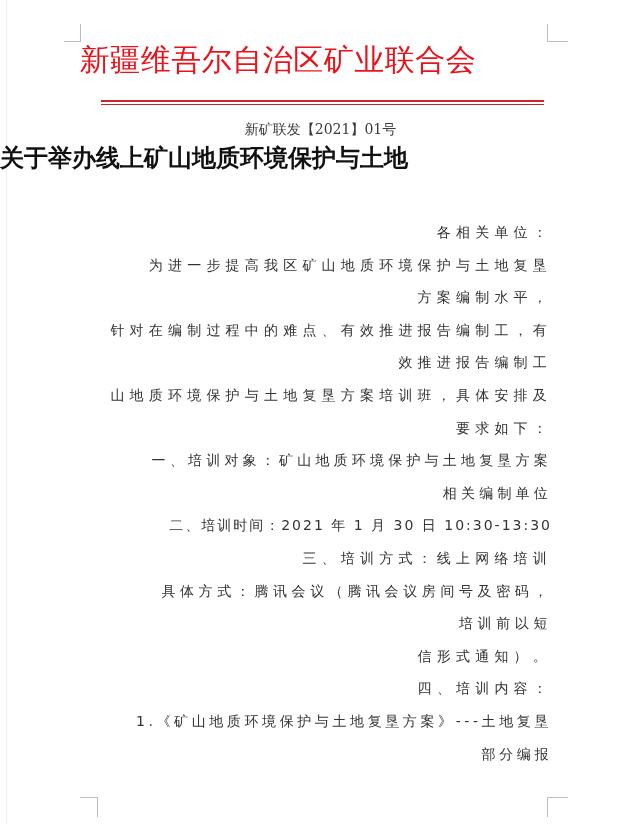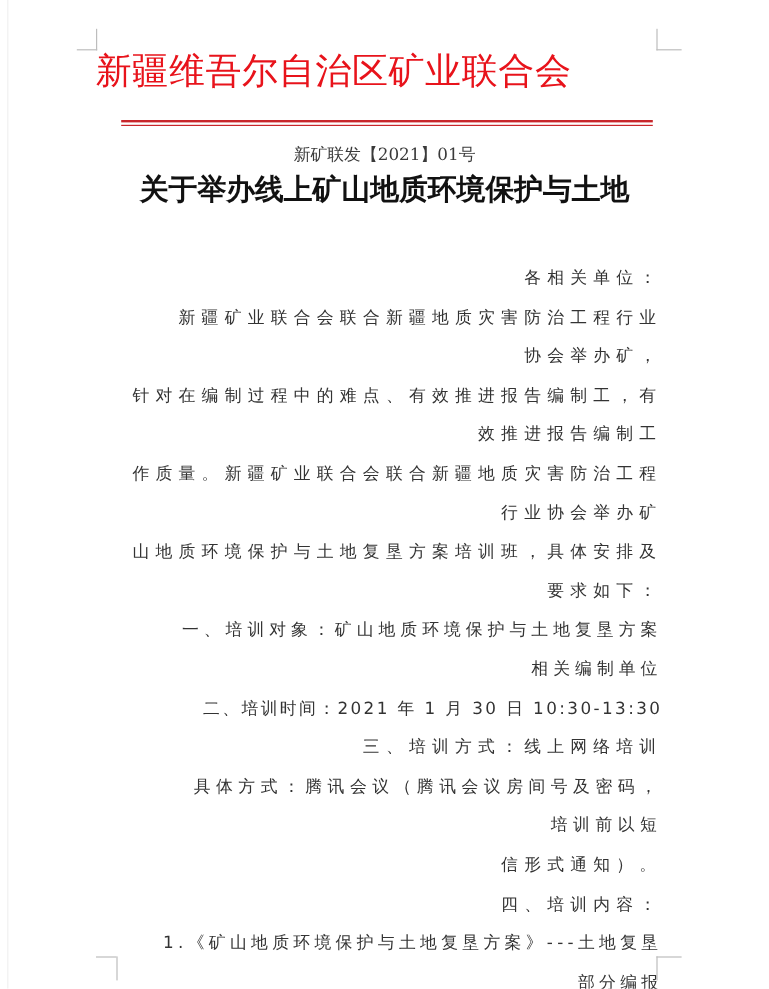--- a/index.html
+++ b/index.html
@@ -11,21 +11,21 @@
       font-family: Liberation Sans, sans-serif;
       font-size: 30px; color: #e8131b; letter-spacing: 0.5px; line-height: 44px;
     }
     .rule-thick { position: absolute; left: 101px; top: 100px; width: 443px; height: 2px; background: #c8262b; }
     .rule-thin  { position: absolute; left: 101px; top: 104px; width: 443px; height: 1px; background: #c8262b; }
     .doc-number {
       position: absolute; left: 0; width: 641px; top: 119px; text-align: center;
       font-family: "DejaVu Serif", "Liberation Serif", serif; font-size: 14px; color: #3a3a3a; line-height: 20px;
     }
     .doc-title {
-      position: absolute; left: 0; width: 641px; top: 142px; text-align: center;
+      position: absolute; left: 0; width: 641px; top: 142px; text-align: left;
       font-family: "DejaVu Sans", "Liberation Sans", sans-serif; font-weight: bold;
       font-size: 24px; line-height: 33px; color: #111;
     }
     .body-text {
       position: absolute; left: 97px; width: 455px; top: 216px;
       font-family: "DejaVu Sans", "Liberation Sans", sans-serif;
       font-size: 14px; line-height: 32.6px; color: #333; letter-spacing: 5.2px;
     }
     .body-text p { margin: 0; text-align: right; }
     .indent { text-indent: 38px; }
@@ -50,23 +50,22 @@
 <div class="rule-thin"></div>
 
 <div class="doc-number">新矿联发【2021】01号</div>
 
 <div class="doc-title">
   <div>关于举办线上矿山地质环境保护与土地</div>
 </div>
 
 <div class="body-text">
   <p>各相关单位：</p>
-  <p class="indent">新疆矿业联合会联合新疆地质灾害防治工程行业协会举办矿，</p>
+  <p class="indent">为进一步提高我区矿山地质环境保护与土地复垦方案编制水平，</p>
   <p>针对在编制过程中的难点、有效推进报告编制工，有效推进报告编制工</p>
-  <p>作质量。新疆矿业联合会联合新疆地质灾害防治工程行业协会举办矿</p>
   <p>山地质环境保护与土地复垦方案培训班，具体安排及要求如下：</p>
   <p class="indent" style="letter-spacing:4.2px;">一、培训对象：矿山地质环境保护与土地复垦方案相关编制单位</p>
   <p class="indent" style="letter-spacing:2px;">二、培训时间：2021 年 1 月 30 日 10:30-13:30</p>
   <p class="indent">三、培训方式：线上网络培训</p>
   <p class="indent2" style="letter-spacing:4.6px;">具体方式：腾讯会议（腾讯会议房间号及密码，培训前以短</p>
   <p>信形式通知）。</p>
   <p class="indent">四、培训内容：</p>
   <p class="indent" style="letter-spacing:3.6px;">1.《矿山地质环境保护与土地复垦方案》---土地复垦部分编报</p>
 
 </div>

